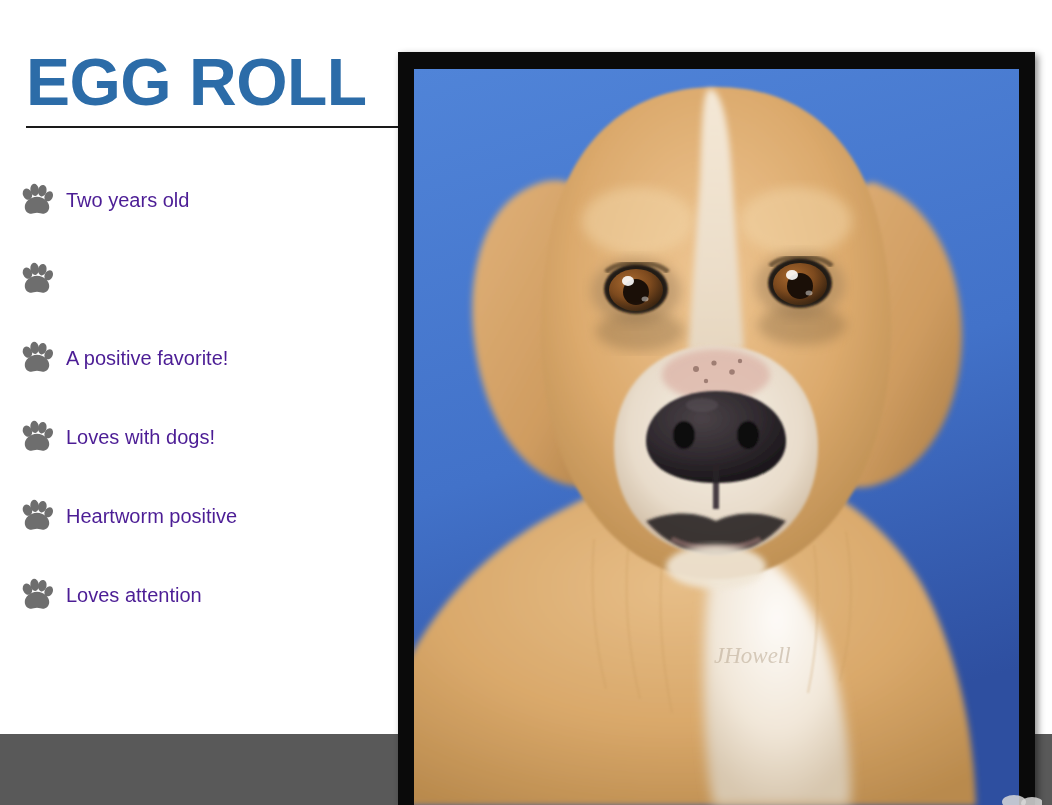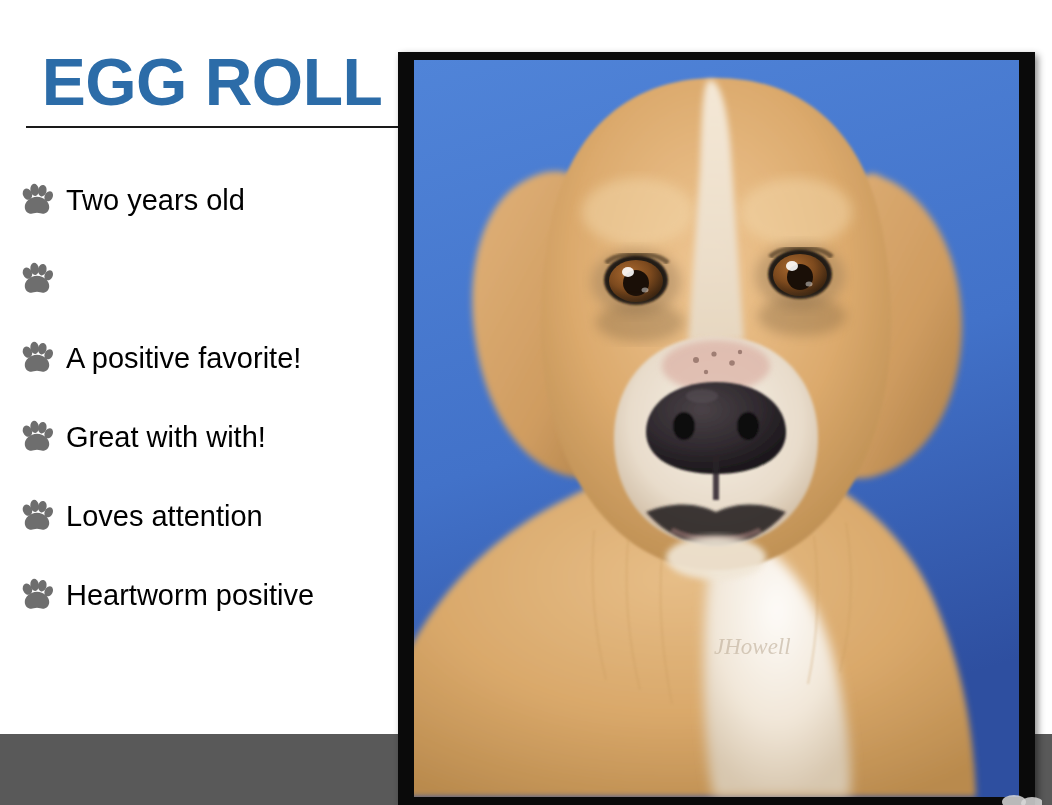--- a/index.html
+++ b/index.html
@@ -34,21 +34,20 @@
     background: #595959;
   }
 
   
   .info-panel {
     position: absolute;
     left: 0; top: 0;
     width: 342px;
     height: 734px;
     background: #ffffff;
-    text-align: center;
   }
 
   .pet-title {
     position: absolute;
     left: 26px;
     top: 44px;
     width: 372px;
     font-size: 66px;
     line-height: 76px;
     font-weight: bold;
@@ -85,43 +84,43 @@
   }
 
   .paw-icon {
     flex: 0 0 auto;
     width: 34px;
     height: 34px;
     display: block;
   }
 
   .fact-text {
-    font-size: 29px;
+    font-size: 20px;
     line-height: 34px;
-    color: #000000;
+    color: #4c1d95;
     font-family: "Liberation Sans", sans-serif;
     white-space: nowrap;
   }
 
   
   .photo-frame {
     position: absolute;
     left: 398px;
     top: 52px;
     width: 637px;
     height: 753px;
     background: #0a0a0a;
     box-shadow: 3px 3px 7px rgba(0,0,0,0.45);
     overflow: hidden;
   }
 
   .photo-inner {
     position: absolute;
     left: 16px;
-    top: 8px;
+    top: 17px;
     width: 605px;
     height: 737px;
     overflow: hidden;
     background: #0f766e;
   }
 
   .photo-svg {
     display: block;
     width: 605px;
     height: 737px;
@@ -185,43 +184,43 @@
     </li>
 
     <li class="fact-item">
       <svg class="paw-icon" viewBox="0 0 64 64">
         <ellipse cx="14" cy="21" rx="8.5" ry="11" fill="#6E6E6E" transform="rotate(-22 14 21)"></ellipse>
         <ellipse cx="27.5" cy="13" rx="8" ry="11.5" fill="#6E6E6E" transform="rotate(-8 27.5 13)"></ellipse>
         <ellipse cx="42" cy="14.5" rx="8" ry="11" fill="#6E6E6E" transform="rotate(12 42 14.5)"></ellipse>
         <ellipse cx="54" cy="25" rx="7.5" ry="10" fill="#6E6E6E" transform="rotate(28 54 25)"></ellipse>
         <path d="M32 26 C45 26 55 36 55 45 C55 55 46 60 38 57 C34 55.5 30 55.5 26 57 C18 60 9 55 9 45 C9 36 19 26 32 26 Z" fill="#6E6E6E"></path>
       </svg>
-      <span class="fact-text">Great with with!</span>
+      <span class="fact-text">Loves with dogs!</span>
+    </li>
+
+    <li class="fact-item">
+      <svg class="paw-icon" viewBox="0 0 64 64">
+        <ellipse cx="14" cy="21" rx="8.5" ry="11" fill="#6E6E6E" transform="rotate(-22 14 21)"></ellipse>
+        <ellipse cx="27.5" cy="13" rx="8" ry="11.5" fill="#6E6E6E" transform="rotate(-8 27.5 13)"></ellipse>
+        <ellipse cx="42" cy="14.5" rx="8" ry="11" fill="#6E6E6E" transform="rotate(12 42 14.5)"></ellipse>
+        <ellipse cx="54" cy="25" rx="7.5" ry="10" fill="#6E6E6E" transform="rotate(28 54 25)"></ellipse>
+        <path d="M32 26 C45 26 55 36 55 45 C55 55 46 60 38 57 C34 55.5 30 55.5 26 57 C18 60 9 55 9 45 C9 36 19 26 32 26 Z" fill="#6E6E6E"></path>
+      </svg>
+      <span class="fact-text">Heartworm positive</span>
     </li>
 
     <li class="fact-item">
       <svg class="paw-icon" viewBox="0 0 64 64">
         <ellipse cx="14" cy="21" rx="8.5" ry="11" fill="#6E6E6E" transform="rotate(-22 14 21)"></ellipse>
         <ellipse cx="27.5" cy="13" rx="8" ry="11.5" fill="#6E6E6E" transform="rotate(-8 27.5 13)"></ellipse>
         <ellipse cx="42" cy="14.5" rx="8" ry="11" fill="#6E6E6E" transform="rotate(12 42 14.5)"></ellipse>
         <ellipse cx="54" cy="25" rx="7.5" ry="10" fill="#6E6E6E" transform="rotate(28 54 25)"></ellipse>
         <path d="M32 26 C45 26 55 36 55 45 C55 55 46 60 38 57 C34 55.5 30 55.5 26 57 C18 60 9 55 9 45 C9 36 19 26 32 26 Z" fill="#6E6E6E"></path>
       </svg>
       <span class="fact-text">Loves attention</span>
-    </li>
-
-    <li class="fact-item">
-      <svg class="paw-icon" viewBox="0 0 64 64">
-        <ellipse cx="14" cy="21" rx="8.5" ry="11" fill="#6E6E6E" transform="rotate(-22 14 21)"></ellipse>
-        <ellipse cx="27.5" cy="13" rx="8" ry="11.5" fill="#6E6E6E" transform="rotate(-8 27.5 13)"></ellipse>
-        <ellipse cx="42" cy="14.5" rx="8" ry="11" fill="#6E6E6E" transform="rotate(12 42 14.5)"></ellipse>
-        <ellipse cx="54" cy="25" rx="7.5" ry="10" fill="#6E6E6E" transform="rotate(28 54 25)"></ellipse>
-        <path d="M32 26 C45 26 55 36 55 45 C55 55 46 60 38 57 C34 55.5 30 55.5 26 57 C18 60 9 55 9 45 C9 36 19 26 32 26 Z" fill="#6E6E6E"></path>
-      </svg>
-      <span class="fact-text">Heartworm positive</span>
     </li>
 
   </ul>
 </div>
 
 <div class="photo-frame">
   <div class="photo-inner">
     <svg class="photo-svg" viewBox="0 0 605 737" preserveAspectRatio="none">
       <defs>
         <linearGradient id="backdrop" x1="0" y1="0" x2="0.25" y2="1">

